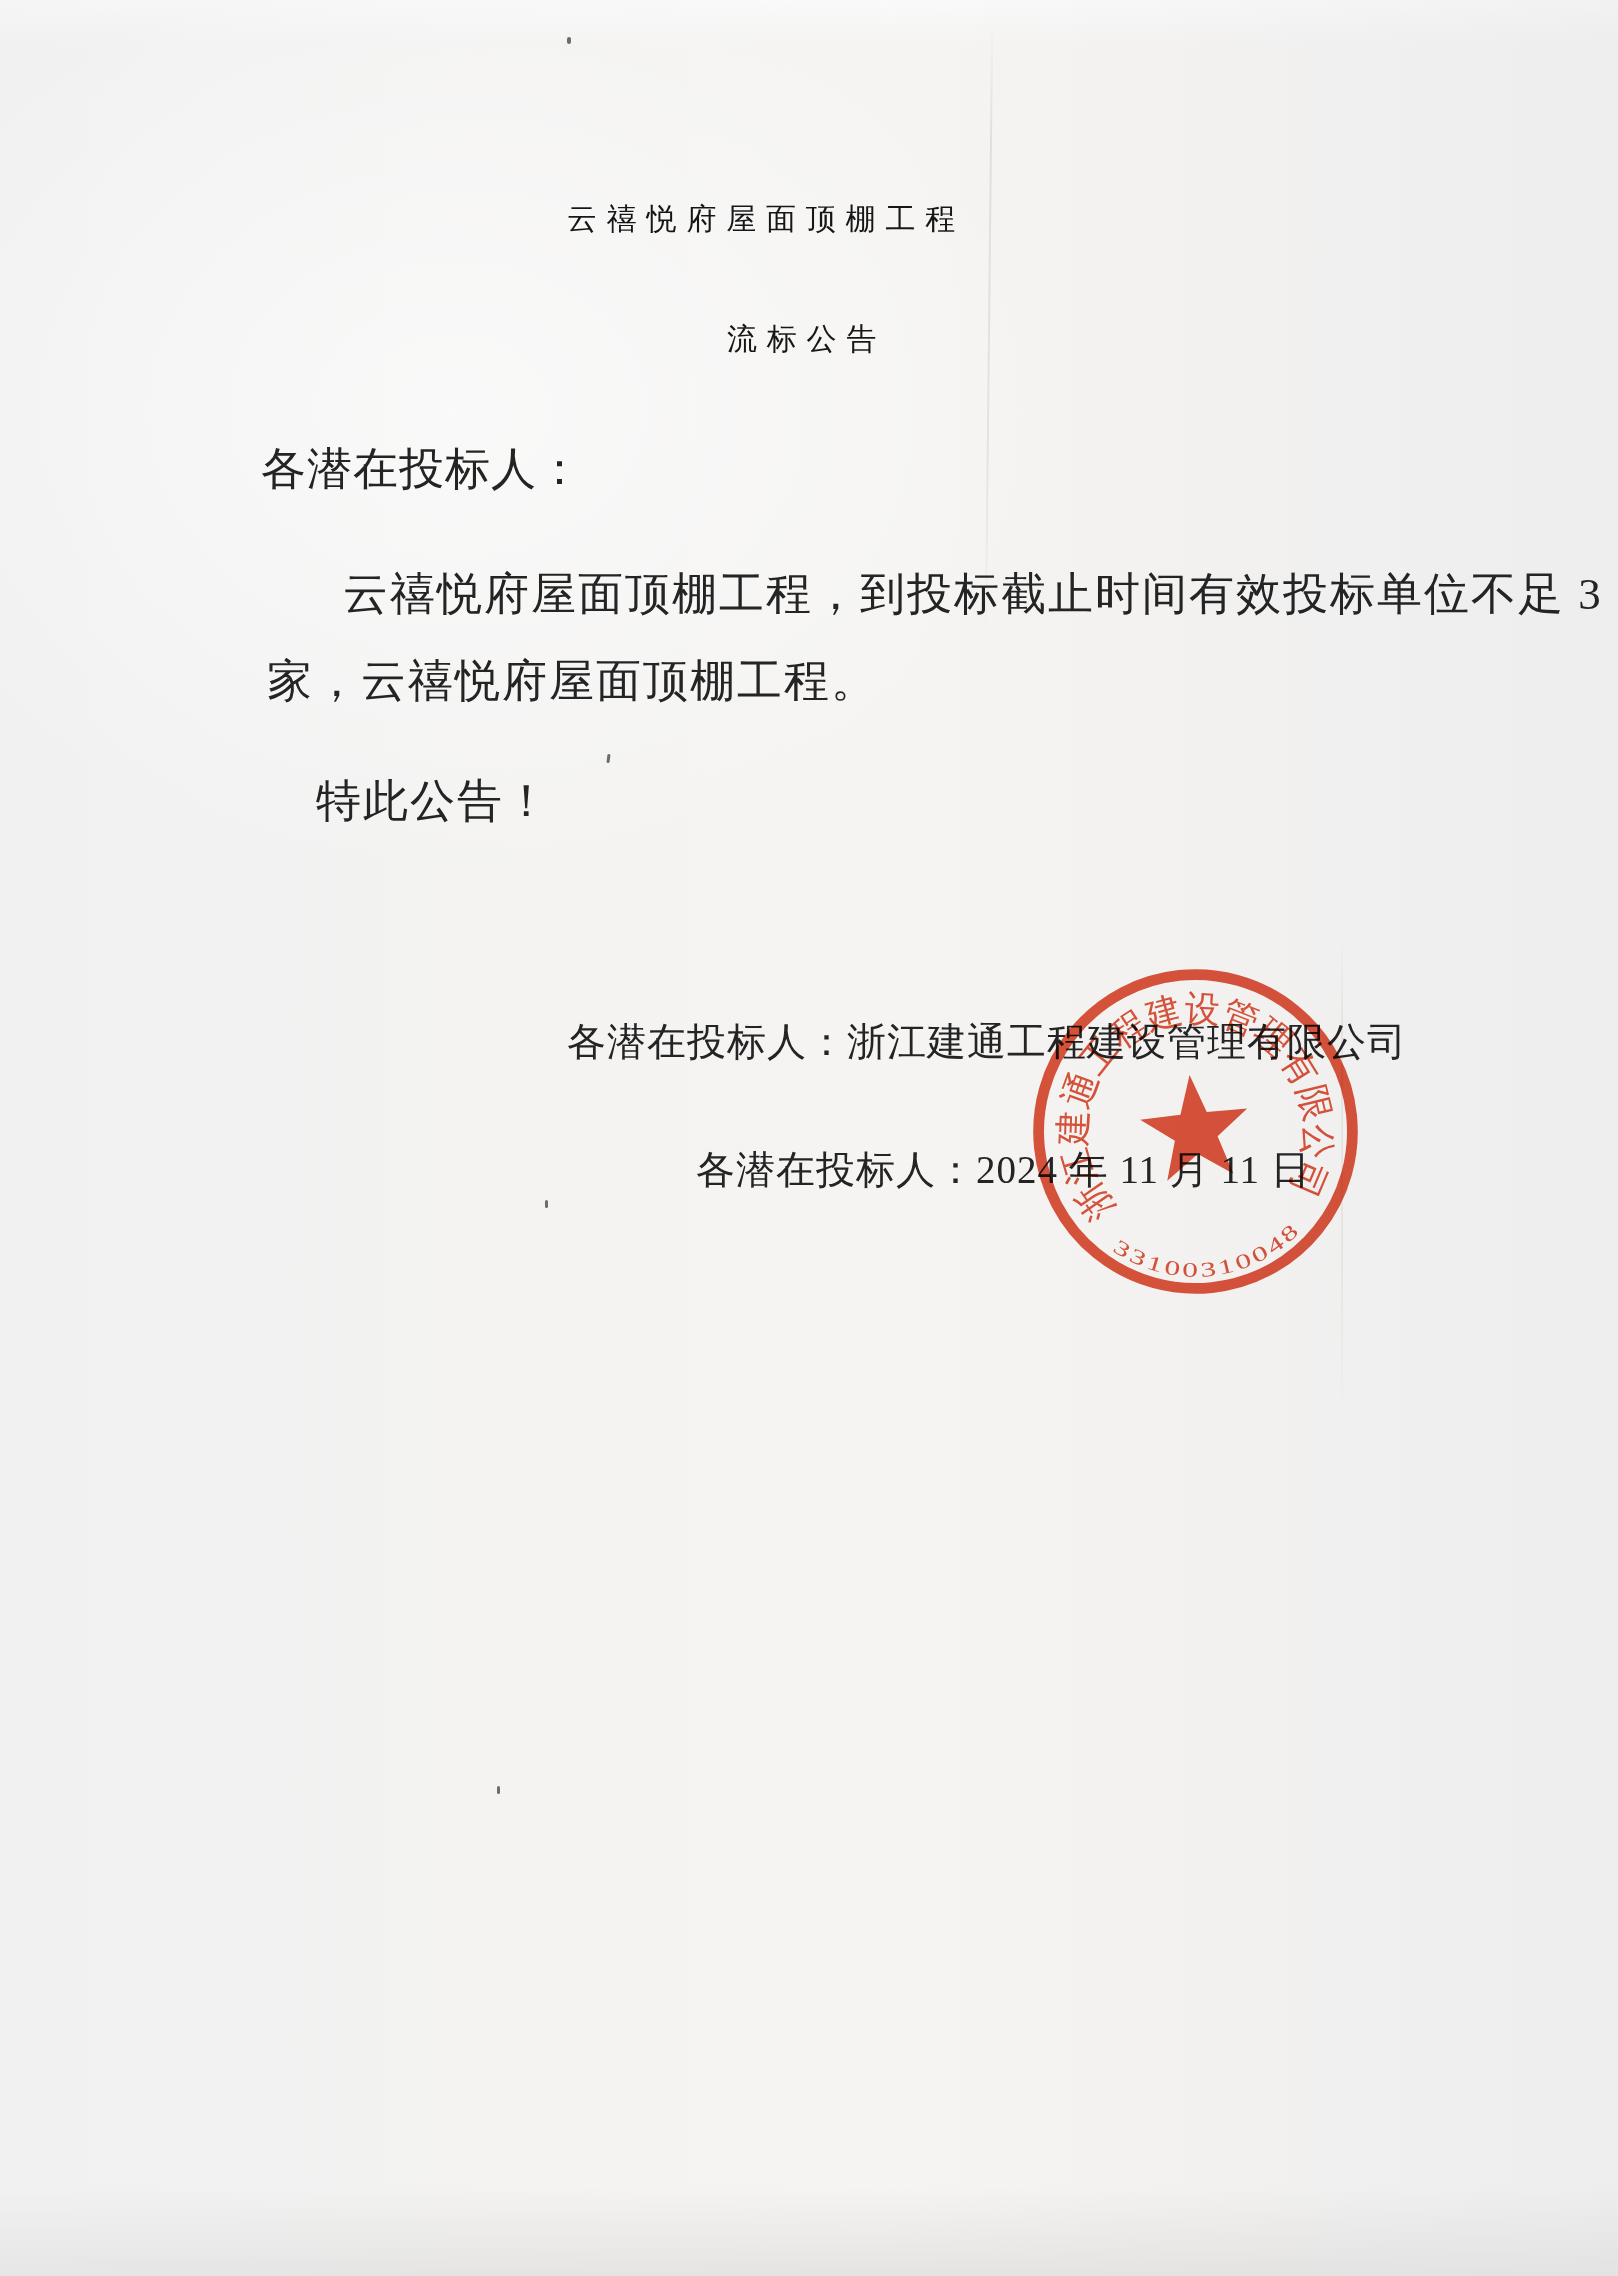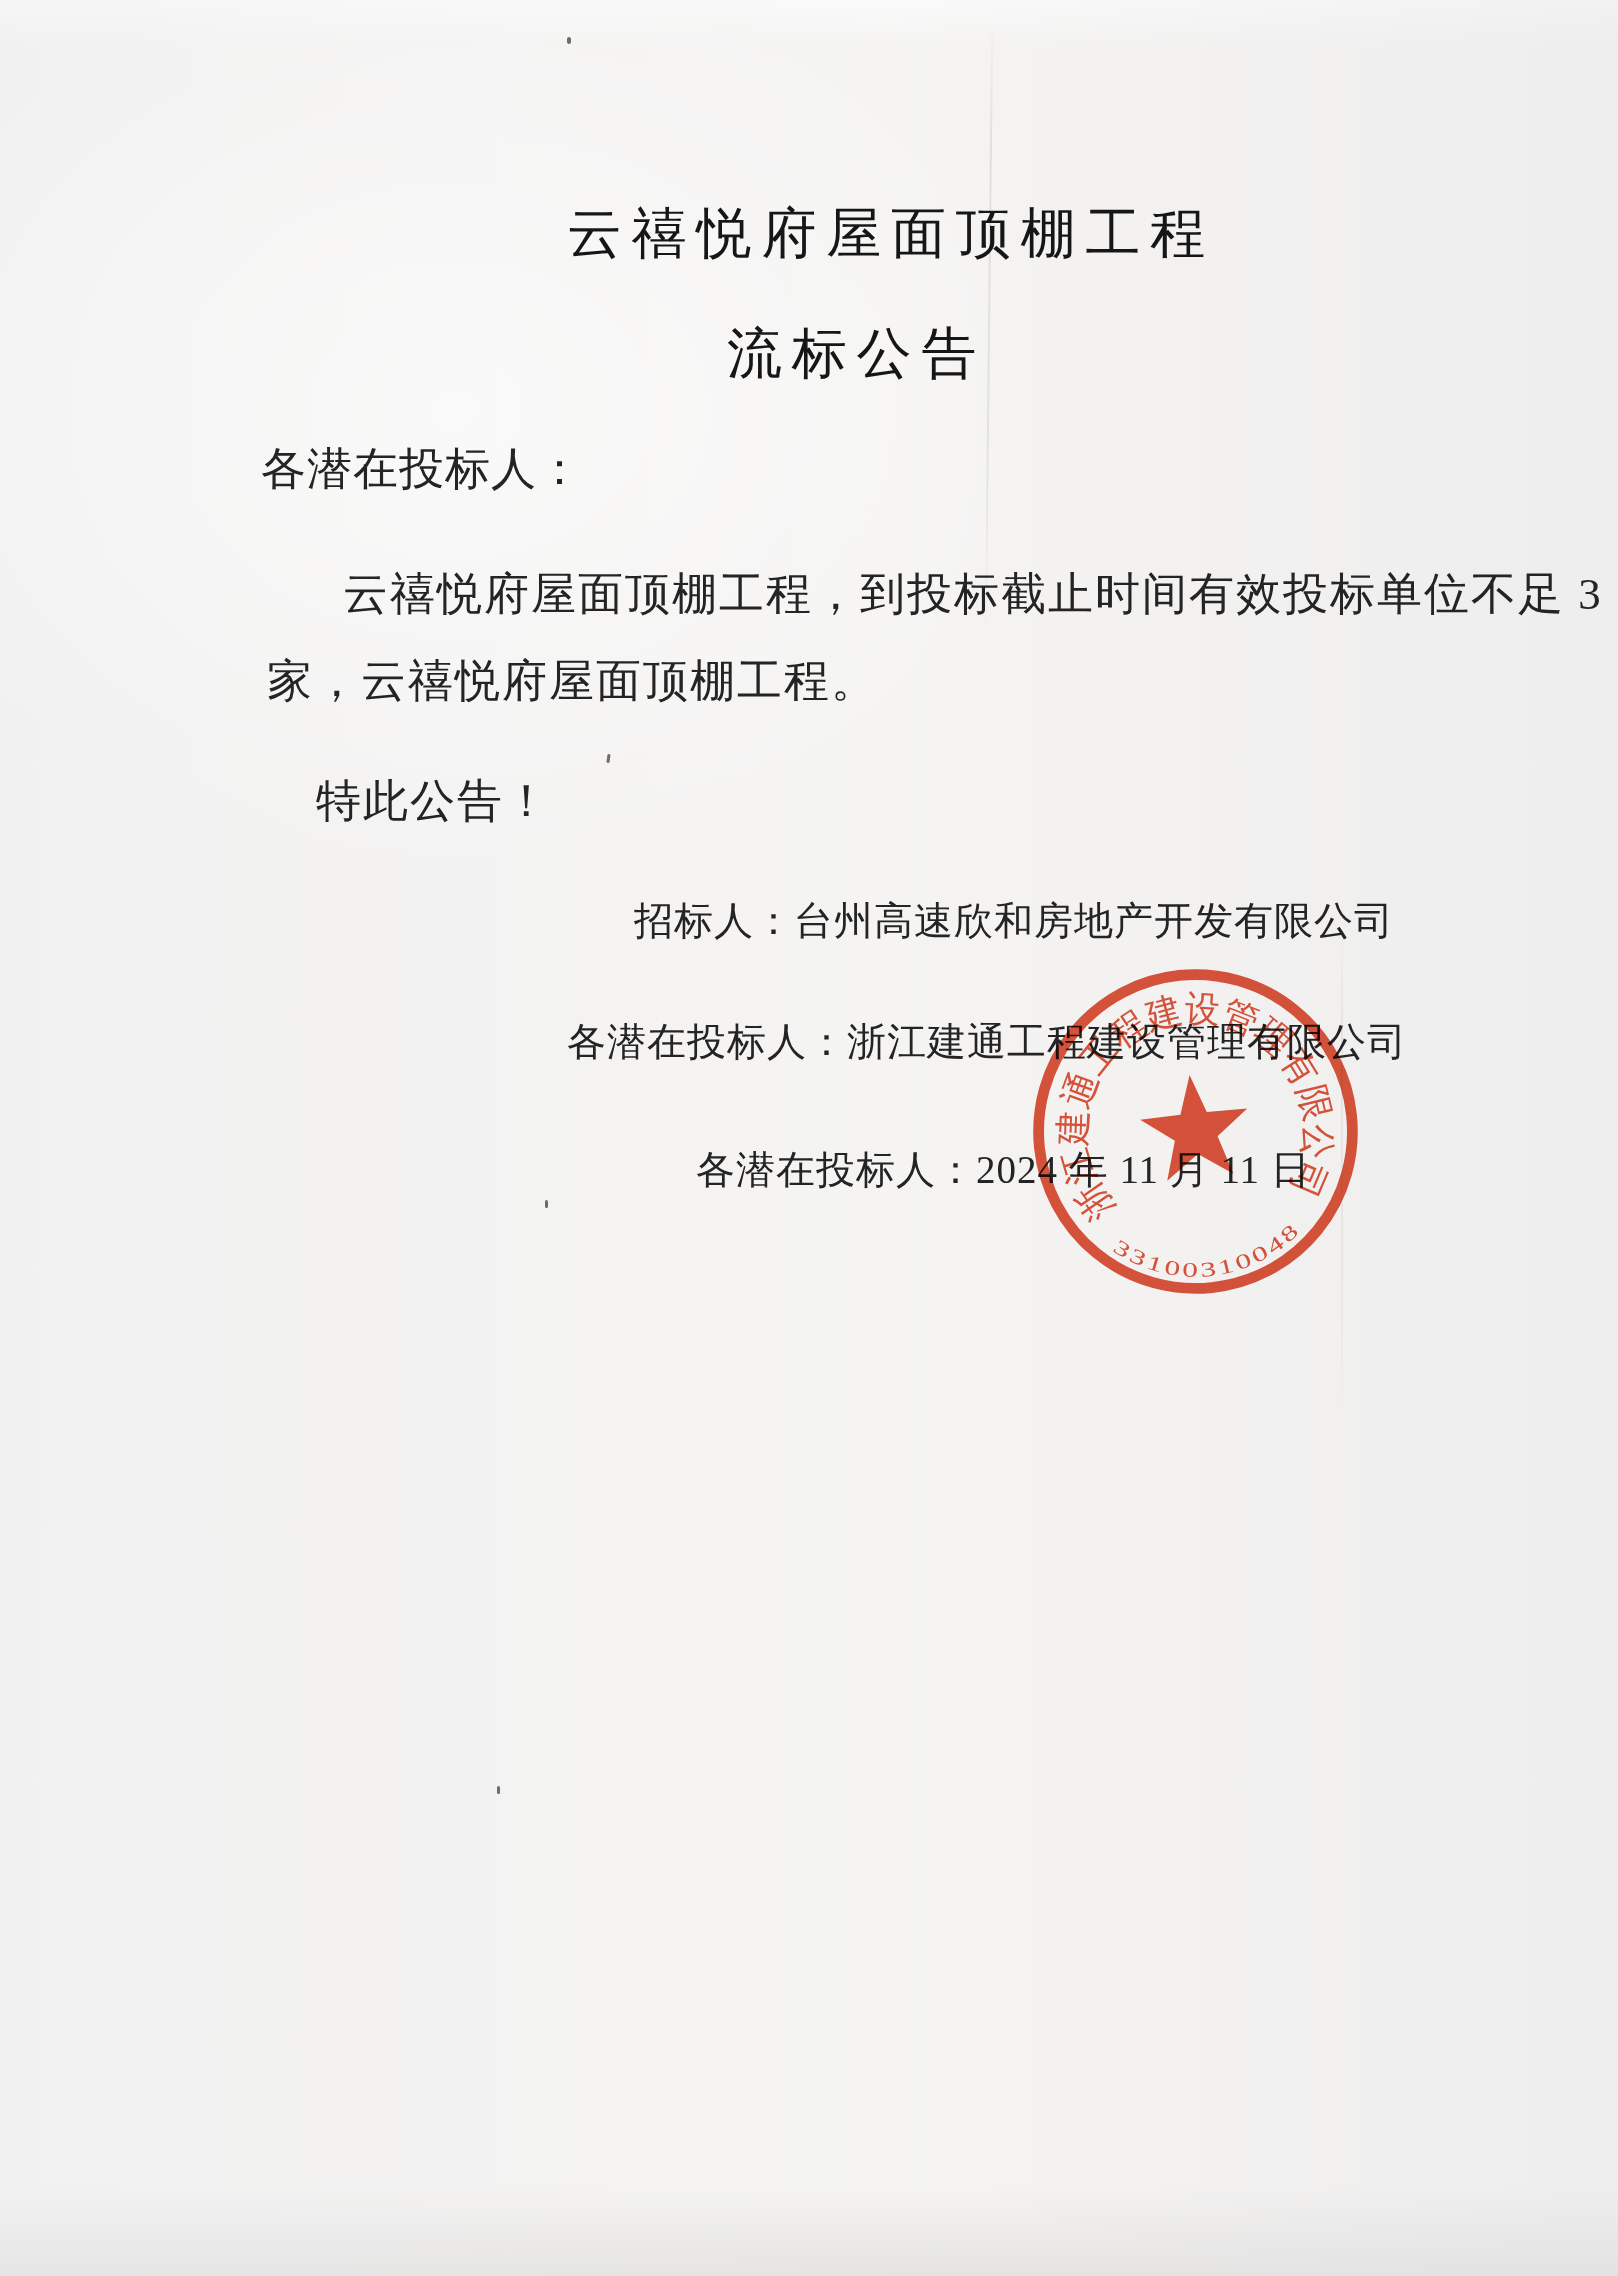--- a/index.html
+++ b/index.html
@@ -10,21 +10,21 @@
     background-color:#f5f4f2;
     background-image:
       radial-gradient(ellipse 882px 686px at 28% 18%, rgba(255,255,255,.55), rgba(255,255,255,0) 70%),
       linear-gradient(90deg, rgba(236,236,240,.35) 0%, rgba(246,246,248,.08) 55%, rgba(228,227,231,.38) 100%),
       linear-gradient(180deg, rgba(252,252,252,.8) 0%, rgba(252,252,252,0) 2%, rgba(240,239,237,0) 96%, rgba(205,204,202,.45) 100%);
     overflow:hidden;
     font-family:"Liberation Serif","DejaVu Serif",serif;
     color:#242424;
   }
   .line{position:absolute;white-space:nowrap;line-height:1.15;}
-  .title{font-size:55px;letter-spacing:9.8px;color:#161616;}
+  .title{font-size:30px;letter-spacing:9.8px;color:#161616;}
   .body-text{font-size:45px;letter-spacing:2px;}
   .sig{font-size:39px;letter-spacing:1px;}
   .crease{position:absolute;width:2px;opacity:.65;
     background:linear-gradient(180deg, rgba(215,214,211,0), rgba(210,209,206,.9) 20%, rgba(214,213,210,.85) 70%, rgba(218,217,214,0));}
   .speck{position:absolute;width:3.9px;height:6.9px;border-radius:2px;background:#4a4a4a;opacity:.8;}
   .stamp{position:absolute;left:1019px;top:955px;width:353px;height:353px;
     transform:rotate(-6deg);mix-blend-mode:multiply;opacity:.9;}
 </style>
 </head>
 <body>
@@ -41,23 +41,20 @@
   <div class="line title" style="left:567px;top:202px;">云禧悦府屋面顶棚工程</div>
   <div class="line title" style="left:727px;top:322px;">流标公告</div>
 
   <div class="line body-text" style="left:261px;top:444px;letter-spacing:1px;">各潜在投标人：</div>
 
   <div class="line body-text" style="left:343px;top:569px;">云禧悦府屋面顶棚工程，到投标截止时间有效投标单位不足 3</div>
   <div class="line body-text" style="left:267px;top:656px;">家，云禧悦府屋面顶棚工程。</div>
 
   <div class="line body-text" style="left:316px;top:776px;text-align:center;">特此公告！</div>
 
-  <div class="line sig" style="left:634px;top:899px;">
-    <span>招标人：</span><span>台州高速欣和房地产开发有限公司</span>
-  </div>
 
   <div class="line sig" style="left:567px;top:1020px;">
     <span>各潜在投标人：</span><span>浙江建通工程建设管理有限公司</span>
   </div>
 
   <div class="line sig" style="left:696px;top:1148px;">
     <span>各潜在投标人：</span><span>2024 年 11 月 11 日</span>
   </div>
 
   <svg class="stamp" viewBox="-180 -180 360 360" xmlns="http://www.w3.org/2000/svg">

